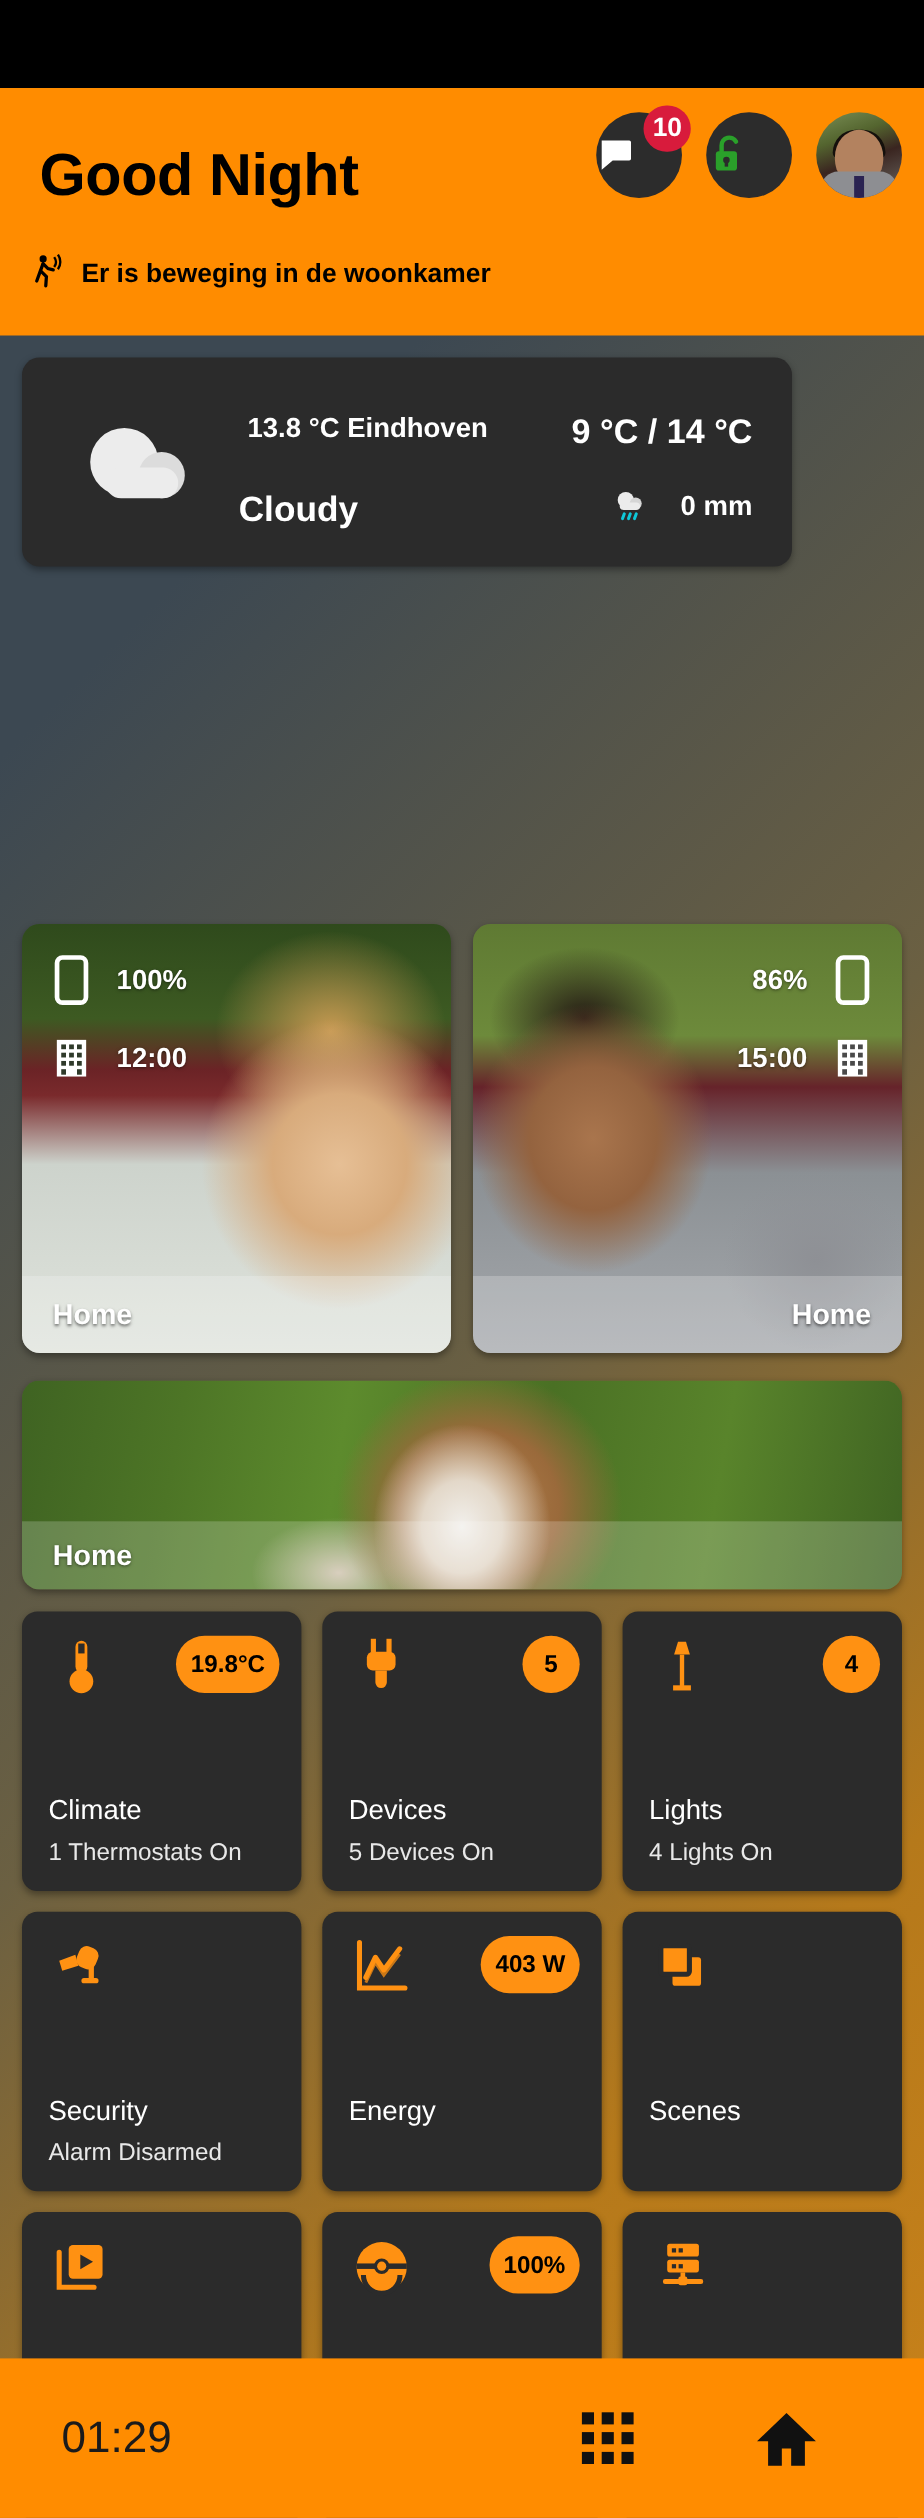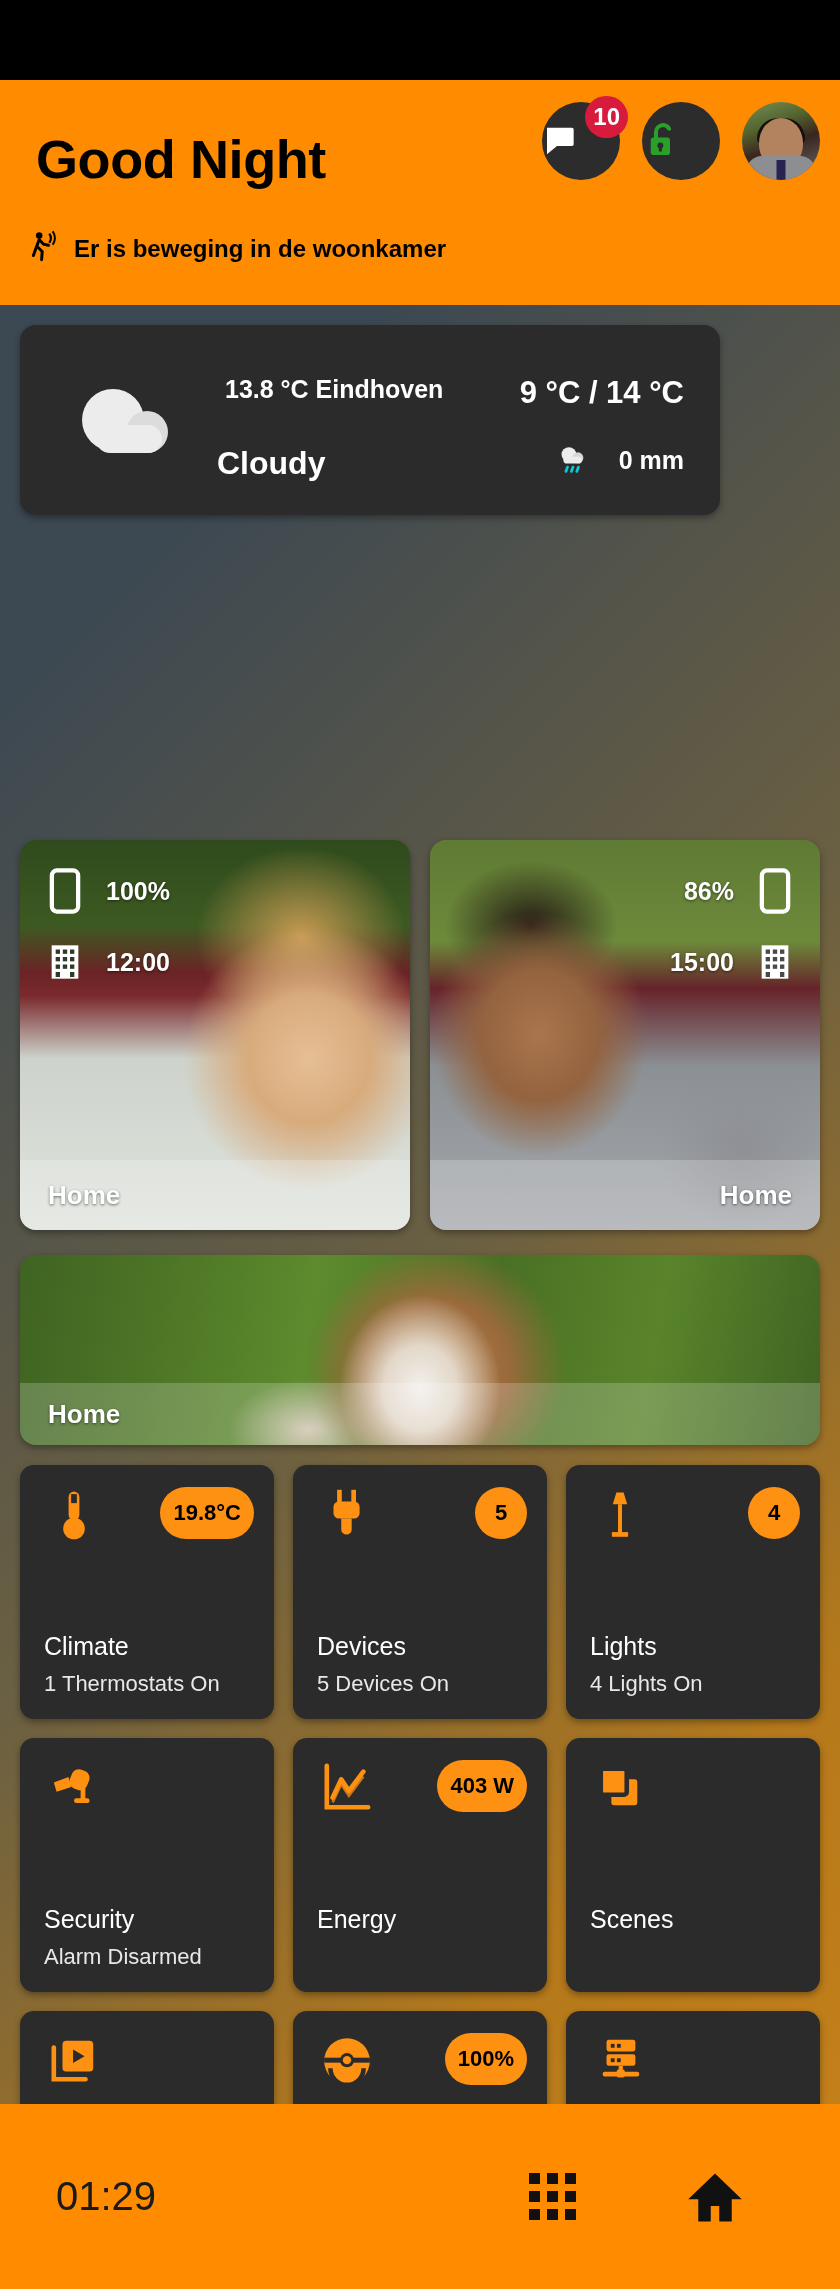--- a/index.html
+++ b/index.html
@@ -253,21 +253,21 @@
   }
   .tile-sub {
     position: absolute; left: 24px; bottom: 22px;
     font-size: 22px; color: #e8e8e8;
   }
   .tile-name.nosub { bottom: 24px; }
 
   
   .navbar {
     position: absolute; left: 0; bottom: 0;
-    width: 840px; height: 185px;
+    width: 840px; height: 145px;
     background: #FF8C00;
     display: flex; align-items: center;
   }
   .nav-time {
     position: absolute; left: 56px;
     font-size: 40px; color: #1b1b1b;
   }
   .nav-icons {
     position: absolute; right: 96px;
     display: flex; align-items: center; gap: 110px;

